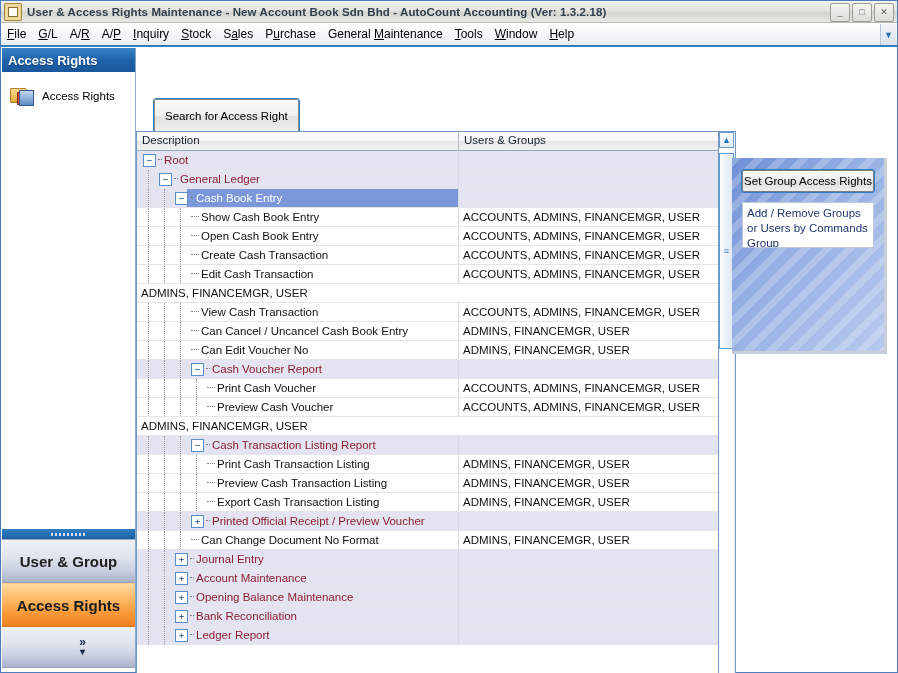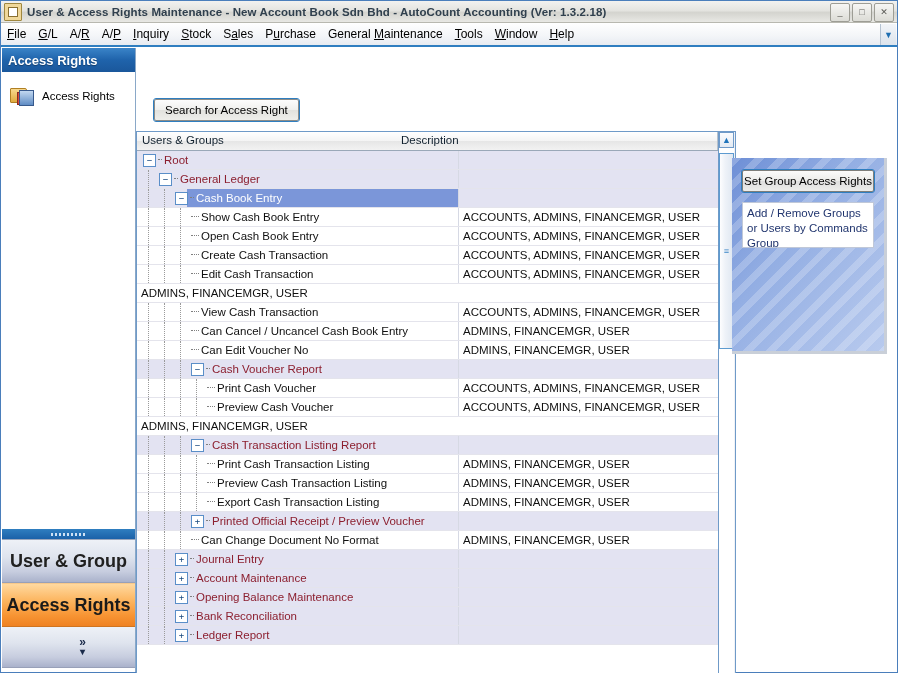--- a/index.html
+++ b/index.html
@@ -133,21 +133,21 @@
     display: flex; align-items: center; justify-content: center;
     border-bottom: 1px solid #9aa7bd;
   }
   .lnb-grip span {
     display: block; width: 36px; height: 3px;
     background-image: repeating-linear-gradient(to right, #cfe2f5 0 2px, transparent 2px 4px);
   }
   .lnb {
     height: 42px;
     display: flex; align-items: center; justify-content: center;
-    font-size: 18px; font-weight: bold; color: #202020;
+    font-size: 15px; font-weight: bold; color: #202020;
     background: linear-gradient(to bottom, #eef1f7 0%, #dfe4ee 40%, #c7cddf 75%, #aab2cb 100%);
     border-bottom: 1px solid #98a0b8;
     cursor: default;
   }
   .lnb.active {
     background: linear-gradient(to bottom, #ffd9a0 0%, #fcb55f 40%, #f79433 75%, #ef8222 100%);
     border-top: 1px solid #f8c98a;
     border-bottom: 1px solid #cf7420;
     color: #1a1a1a;
   }
@@ -183,21 +183,21 @@
   .toolbar-row {
     position: absolute; left: 0; top: 44px; width: 761px; height: 36px;
     background: #ffffff;
   }
   .btn {
     font-family: "Liberation Sans", sans-serif;
     font-size: 11.5px; color: #000000;
     background: linear-gradient(to bottom, #fcfcfc 0%, #f0f0ee 48%, #e2e2de 52%, #eeeeea 100%);
     border: 1px solid #8c8c88;
     border-radius: 2px;
-    padding: 4px 10px;
+    padding: 10px 10px;
     cursor: default;
   }
   .btn-search {
     position: absolute; left: 18px; top: 7px;
     outline: 1px solid #2f7ec0;
   }
 
   
   .grid-wrap {
     position: absolute; left: 0px; top: 83px;
@@ -384,22 +384,22 @@
 
   <div class="mainarea">
     <div class="header-rblock"></div>
 
     <div class="toolbar-row">
       <button class="btn btn-search">Search for Access Right</button>
     </div>
 
     <div class="grid-wrap">
       <div class="grid-head">
+        <div class="gh c1">Description</div>
         <div class="gh c2">Users &amp; Groups</div>
-        <div class="gh c1">Description</div>
       </div>
       <div class="grid-body" id="grid-body">
           <div class="row group">
             <div class="c1">
               <span class="ind" style="width: 6px;"></span>
               <span class="expander">−</span>
               <span class="dotlead" style="width: 4px;"></span>
               <span class="lbl">Root</span>
             </div>
             <div class="c2"></div>

